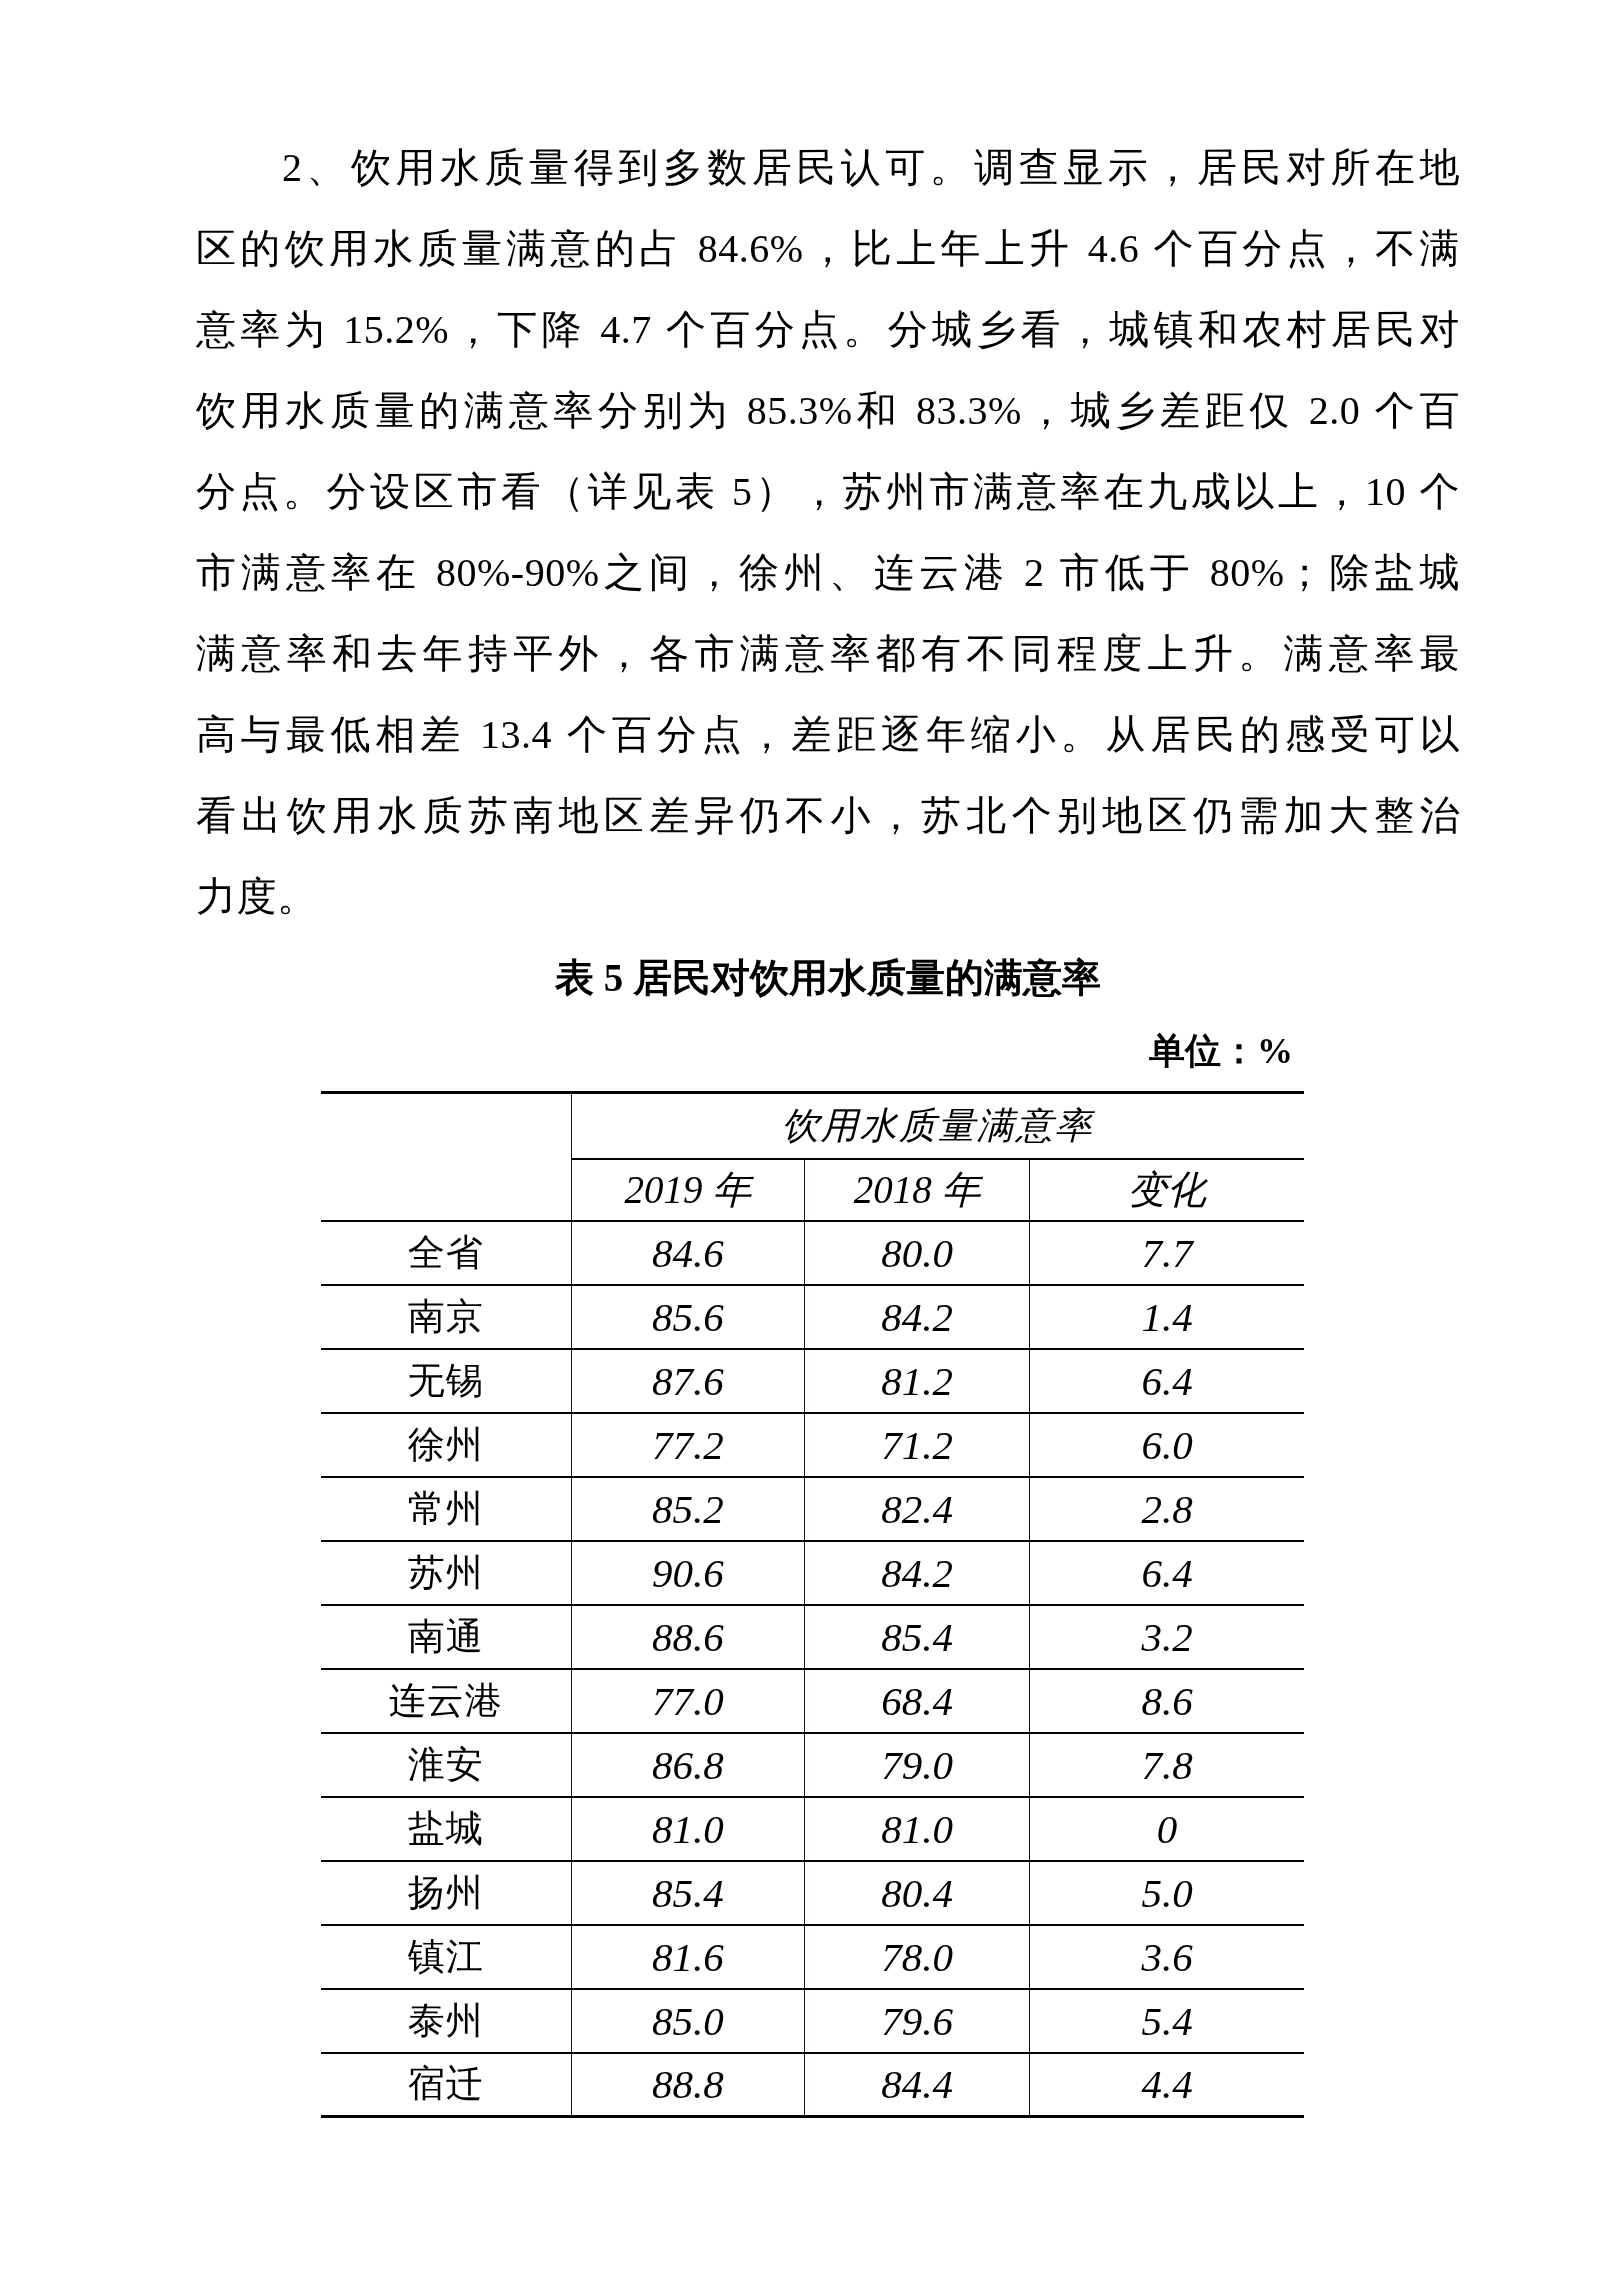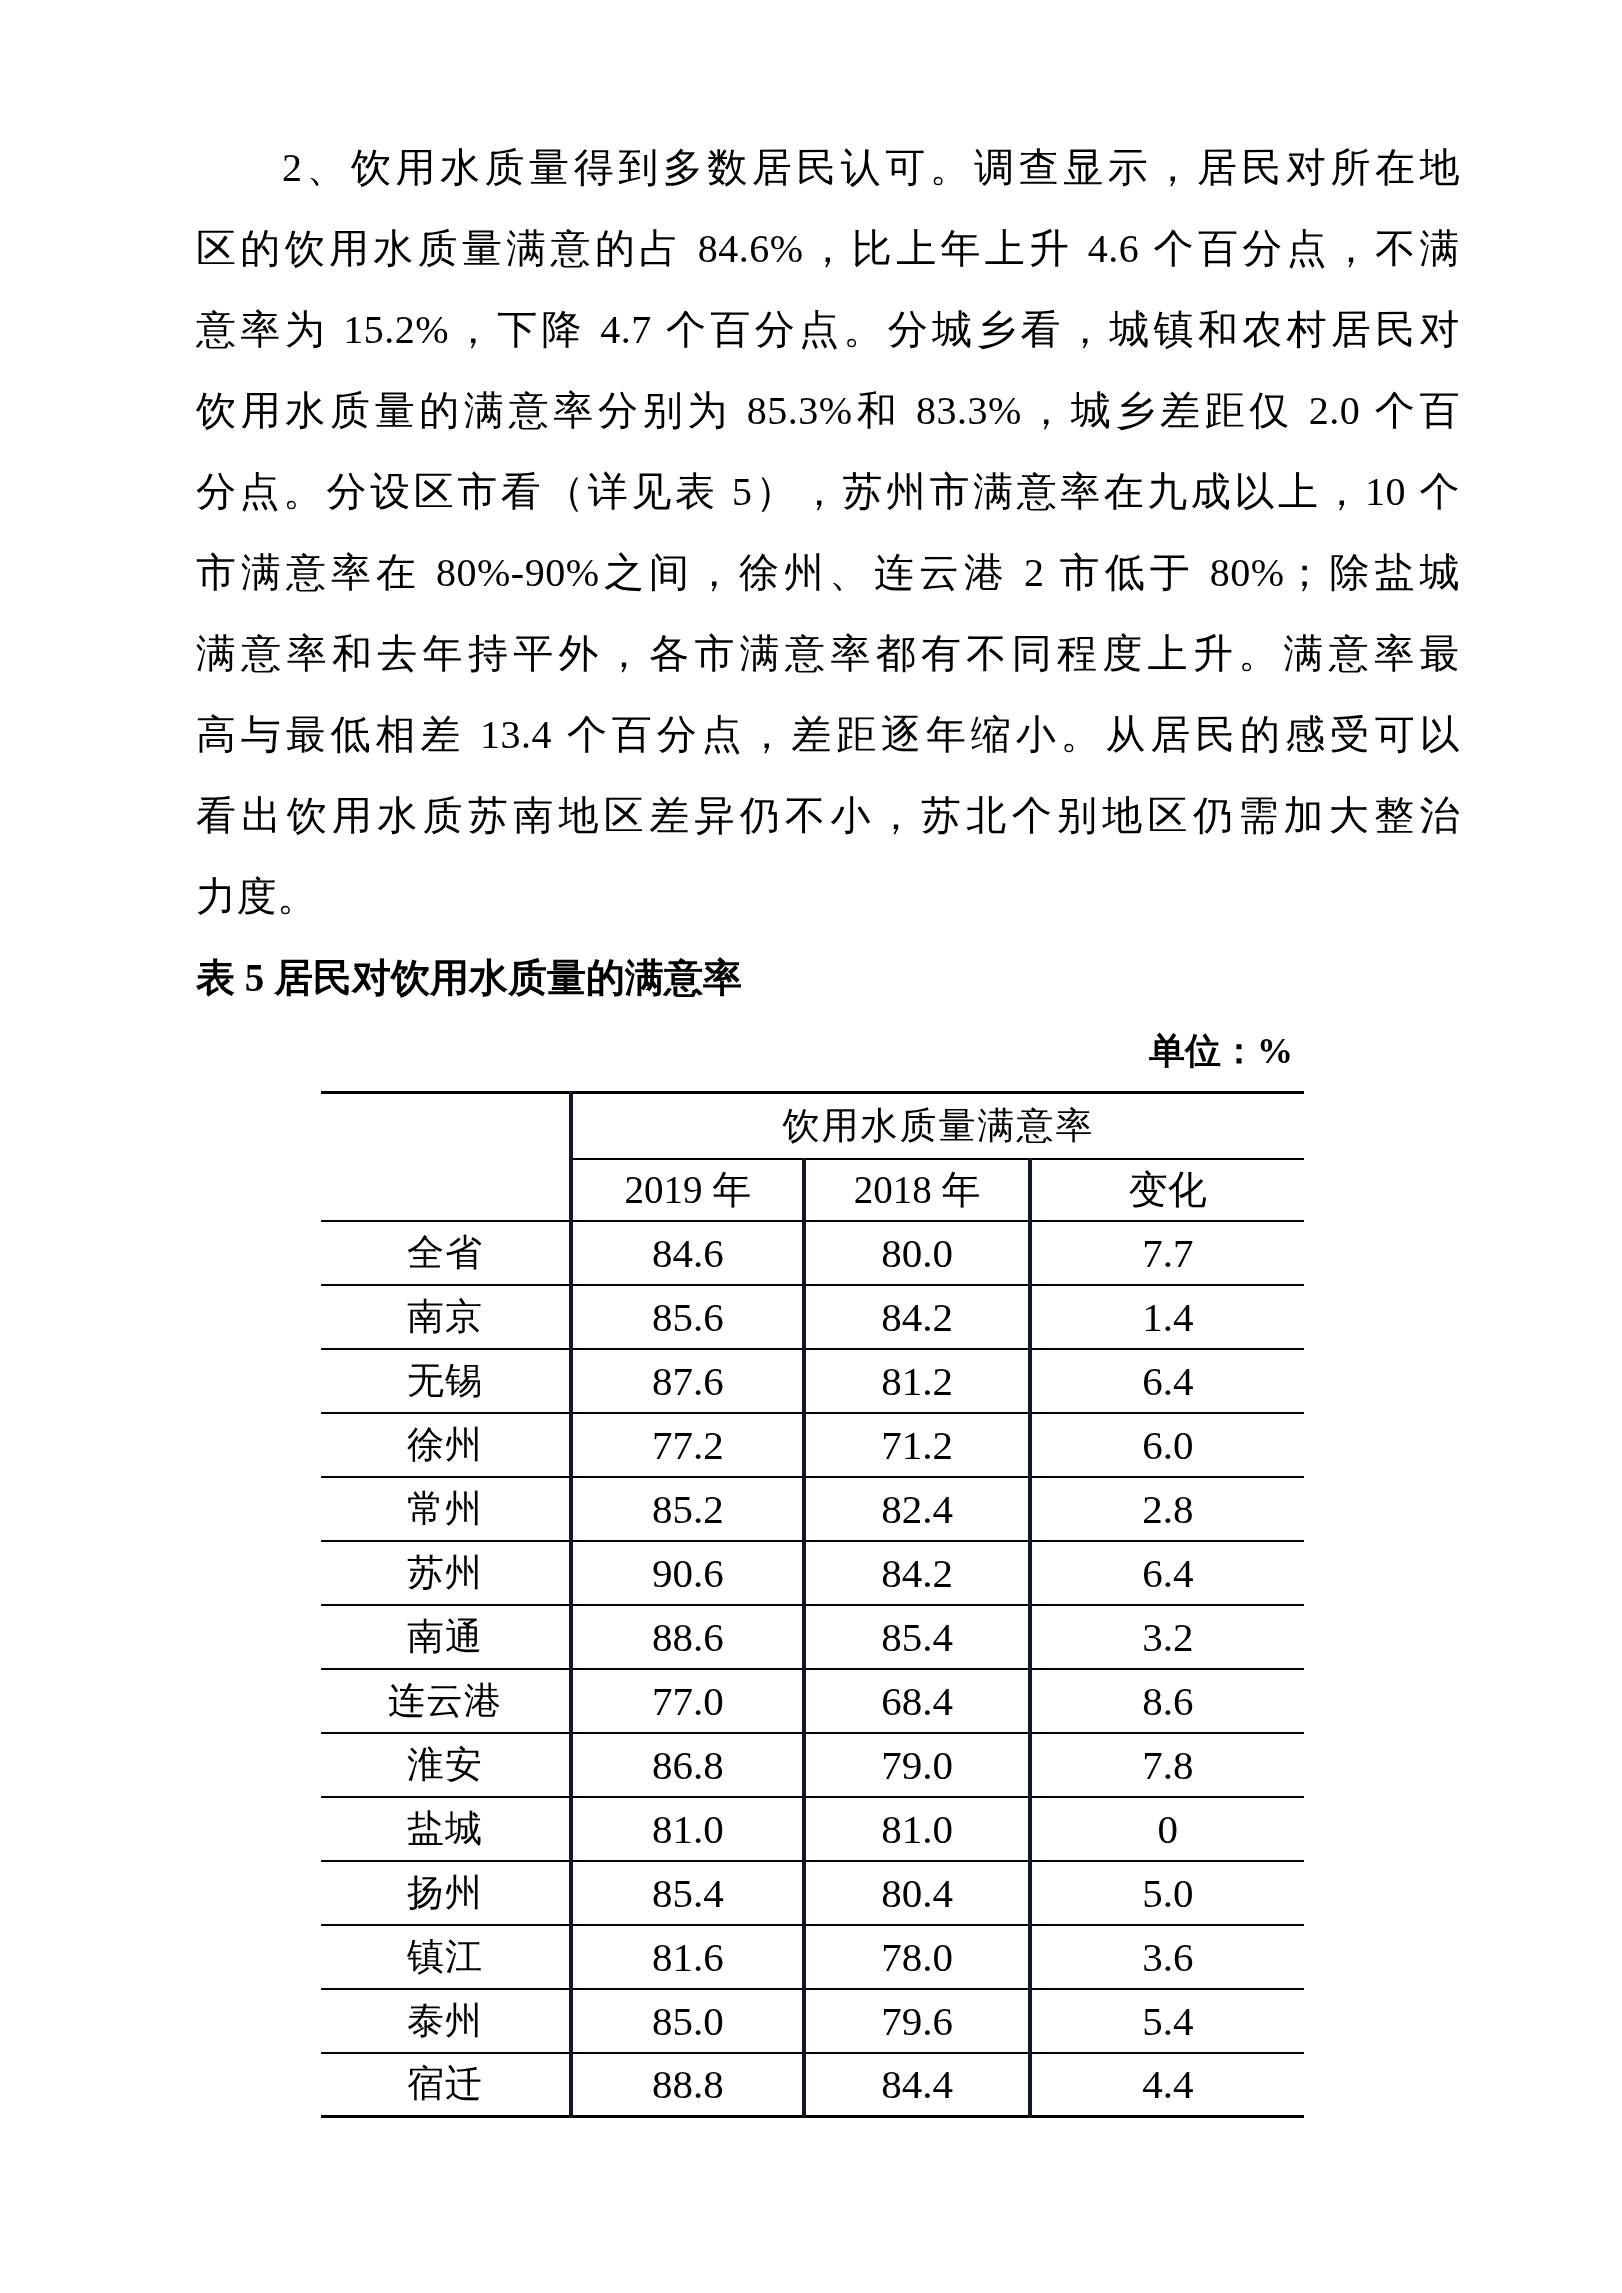--- a/index.html
+++ b/index.html
@@ -33,21 +33,21 @@
   }
   .para-line.first { text-indent: 86px; }
   .para-line.last  { text-align: center; text-align-last: left; }
 
   
   .table-title {
     position: absolute;
     left: 196px;
     top: 953px;
     width: 1264px;
-    text-align: left;
+    text-align: center;
     font-size: 39px;
     font-weight: bold;
     line-height: 49px;
   }
   .unit-label {
     position: absolute;
     left: 310px;
     top: 1029px;
     width: 983px;
     text-align: right;
@@ -73,21 +73,21 @@
     text-align: center;
     vertical-align: middle;
     font-weight: normal;
     overflow: hidden;
   }
   tr.h1 > * { border-top: 3.9px solid #000; }
   tr.h1 { height: 66px; }
   tr.h2 { height: 62px; }
   table.data tbody tr { height: 64px; }
 
-  .vline { border-left: 4px solid #0f172a; }
+  .vline { border-left: 1px solid #0f172a; font-style: italic; }
 
   .span-header {
     font-weight: bold;
     font-size: 37px;
     border-bottom: 2px solid #000;
     letter-spacing: 2px;
   }
   tr.h2 th { font-size: 39px; border-radius: 25px; }
 
   table.data tbody td { border-top: 2.9px solid #000; }

